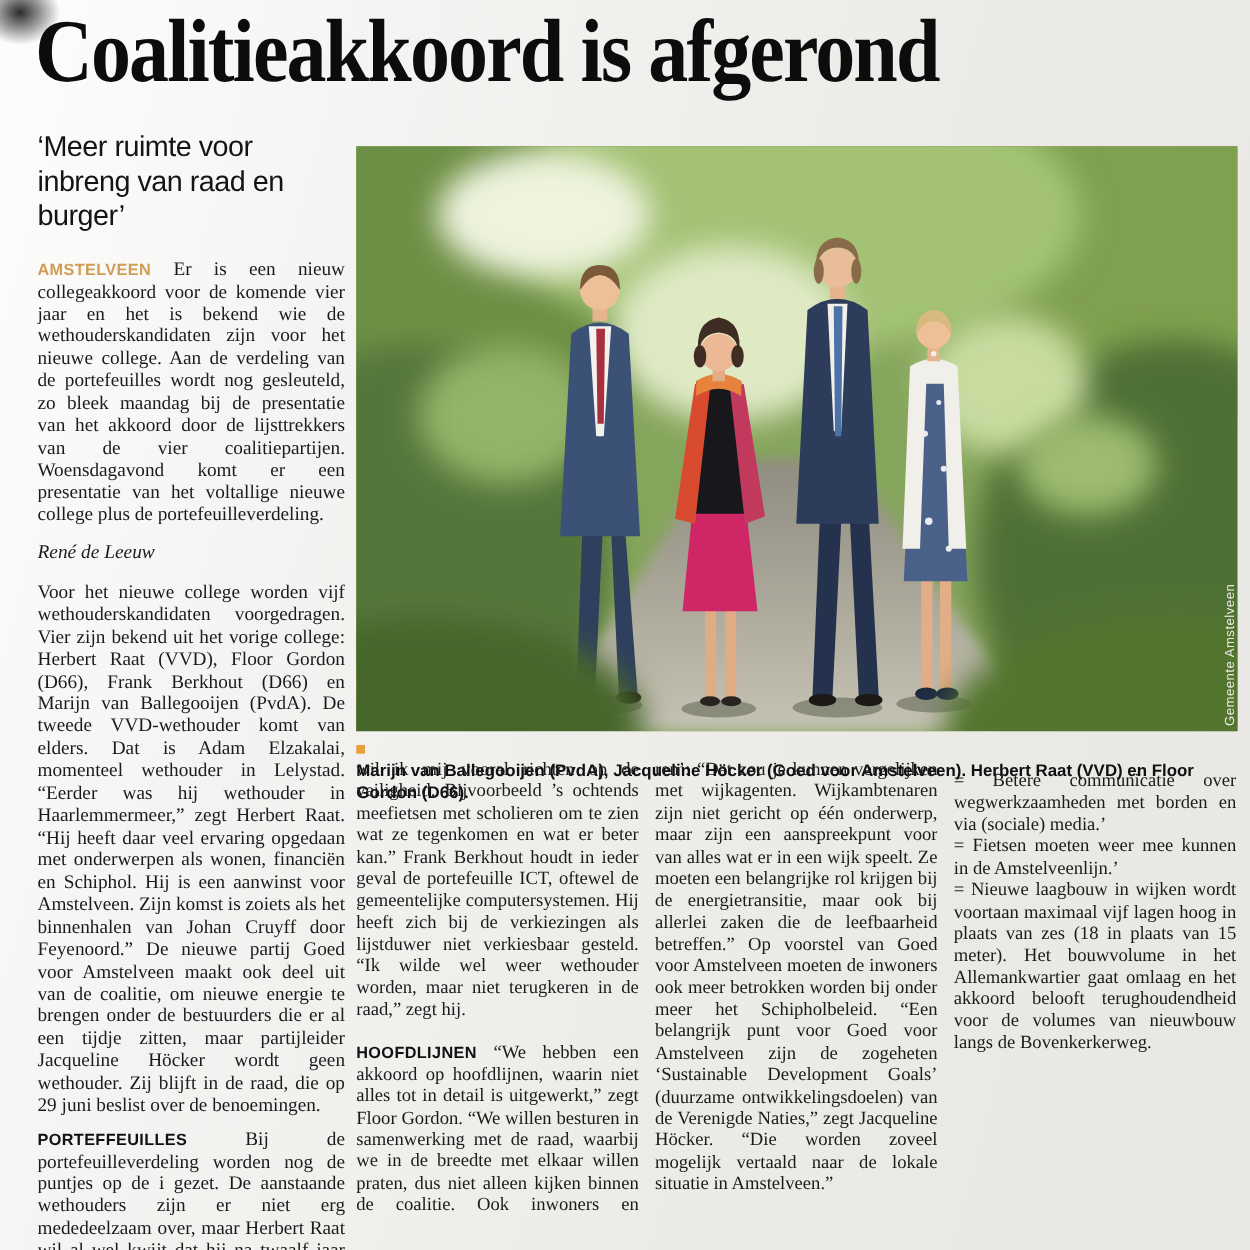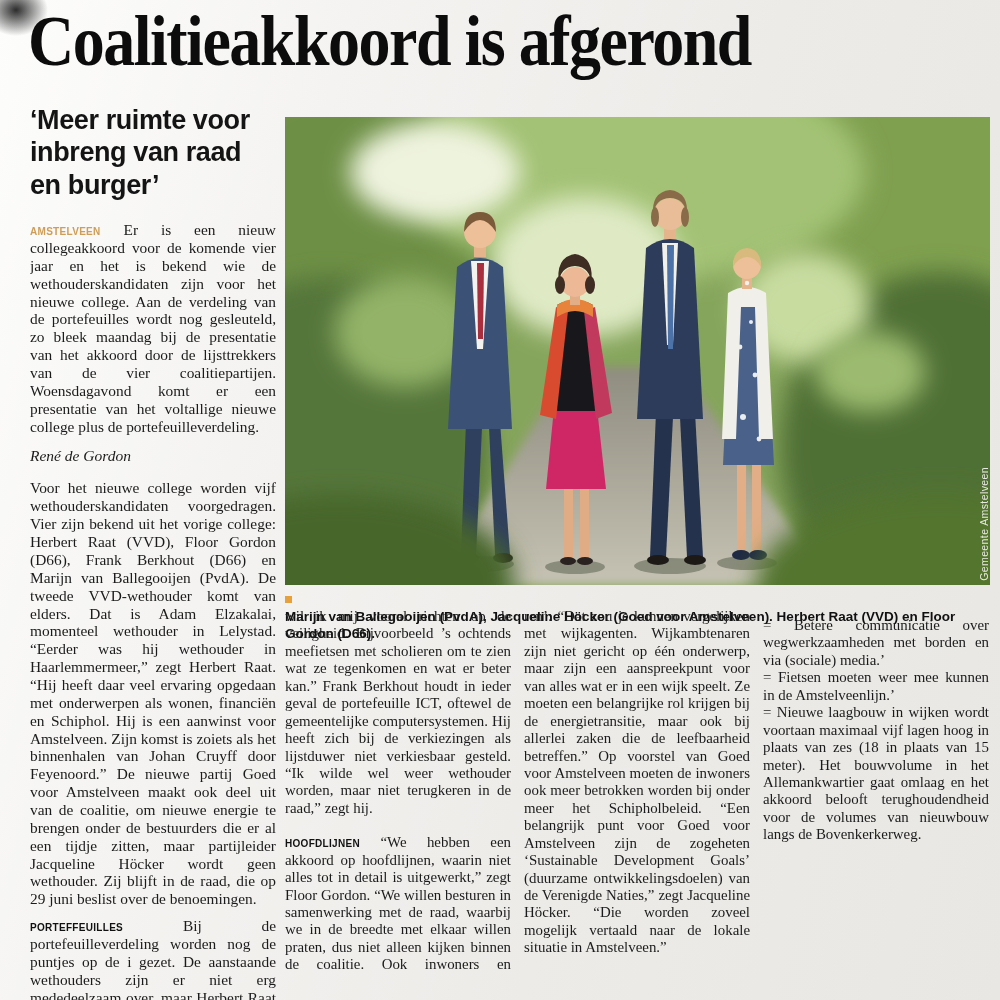--- a/index.html
+++ b/index.html
@@ -7,24 +7,24 @@
     background:linear-gradient(105deg,#fdfdfc 0%,#f4f3f1 28%,#ecebe8 62%,#e8e7e4 100%);
     font-family:"Liberation Serif","DejaVu Serif",serif;color:#1b1b1b;}
   .smudge{position:absolute;top:-16px;left:-16px;width:64px;height:52px;
     background:radial-gradient(closest-side,rgba(22,22,22,.9),rgba(22,22,22,0));}
   .headline{position:absolute;left:28px;top:0px;margin:0;white-space:nowrap;
     font-family:"Liberation Serif","DejaVu Serif",serif;font-weight:bold;
     font-size:64px;letter-spacing:-1.5px;color:#0c0c0c;
     transform:scaleY(1.12);transform-origin:top left;}
   .left-col{position:absolute;left:30px;top:100px;width:246px;height:900px;overflow:hidden;}
   .subhead{margin:4px 0 20px;font-family:"Liberation Sans","DejaVu Sans",sans-serif;
-    font-weight:bold;font-size:27px;line-height:1.2;letter-spacing:-0.4px;color:#141414;}
+    font-weight:normal;font-size:23px;line-height:1.2;letter-spacing:-0.4px;color:#141414;}
   .body{margin:0 0 9px;font-size:15.4px;line-height:1.16;text-align:justify;}
   .tag{font-family:"Liberation Sans","DejaVu Sans",sans-serif;font-weight:bold;
-    font-size:10px;letter-spacing:.3px;color:#111;}
+    font-size:13px;letter-spacing:.3px;color:#111;}
   .tag-orange{color:#cf9d55;}
   .byline{margin:12px 0 14px;font-style:italic;font-size:15.5px;}
   .photo{position:absolute;left:285px;top:117px;width:705px;height:468px;margin:0;overflow:hidden;background:#7fa052;}
   .photo svg{display:block;}
   .credit{position:absolute;right:0;bottom:4px;font-family:"Liberation Sans","DejaVu Sans",sans-serif;
     font-size:10.5px;color:#e9e9e3;writing-mode:vertical-rl;transform:rotate(180deg);letter-spacing:.4px;}
   .caption{position:absolute;left:285px;top:592px;width:706px;display:flex;gap:6px;align-items:flex-start;
     font-family:"Liberation Sans","DejaVu Sans",sans-serif;font-weight:bold;font-size:13.5px;color:#101010;line-height:1.25;flex-direction:column;}
   .caption .bullet{flex:none;width:7px;height:7px;background:#e7a13c;margin-top:4px;}
   .col{position:absolute;top:608px;width:226px;height:366px;overflow:hidden;}
@@ -37,21 +37,21 @@
 <body>
 
 <div class="page">
   <div class="smudge"></div>
 
   <h1 class="headline">Coalitieakkoord is afgerond</h1>
 
   <div class="left-col">
     <h2 class="subhead">‘Meer ruimte voor inbreng van raad en burger’</h2>
     <p class="body"><span class="tag tag-orange">AMSTELVEEN</span> <span>Er is een nieuw collegeakkoord voor de komende vier jaar en het is bekend wie de wethouderskandidaten zijn voor het nieuwe college. Aan de verdeling van de portefeuilles wordt nog gesleuteld, zo bleek maandag bij de presentatie van het akkoord door de lijsttrekkers van de vier coalitiepartijen. Woensdagavond komt er een presentatie van het voltallige nieuwe college plus de portefeuilleverdeling.</span></p>
-    <p class="byline">René de Gordon</p>
+    <p class="byline">René de Leeuw</p>
     <p class="body">Voor het nieuwe college worden vijf wethouderskandidaten voorgedragen. Vier zijn bekend uit het vorige college: Herbert Raat (VVD), Floor Gordon (D66), Frank Berkhout (D66) en Marijn van Ballegooijen (PvdA). De tweede VVD-wethouder komt van elders. Dat is Adam Elzakalai, momenteel wethouder in Lelystad. “Eerder was hij wethouder in Haarlemmermeer,” zegt Herbert Raat. “Hij heeft daar veel ervaring opgedaan met onderwerpen als wonen, financiën en Schiphol. Hij is een aanwinst voor Amstelveen. Zijn komst is zoiets als het binnenhalen van Johan Cruyff door Feyenoord.” De nieuwe partij Goed voor Amstelveen maakt ook deel uit van de coalitie, om nieuwe energie te brengen onder de bestuurders die er al een tijdje zitten, maar partijleider Jacqueline Höcker wordt geen wethouder. Zij blijft in de raad, die op 29 juni beslist over de benoemingen.</p>
     <p class="body"><span class="tag">PORTEFFEUILLES</span> <span>Bij de portefeuilleverdeling worden nog de puntjes op de i gezet. De aanstaande wethouders zijn er niet erg mededeelzaam over, maar Herbert Raat wil al wel kwijt dat hij na twaalf jaar stopt met Financiën. “Het is in die tijd gelukt Amstelveen financieel tot</span></p>
   </div>
 
   <figure class="photo">
     <svg width="705" height="468" viewBox="0 0 705 468">
       <defs>
         <filter id="soft" x="-40%" y="-40%" width="180%" height="180%">
             <feGaussianBlur stdDeviation="12"></feGaussianBlur>
           </filter>

